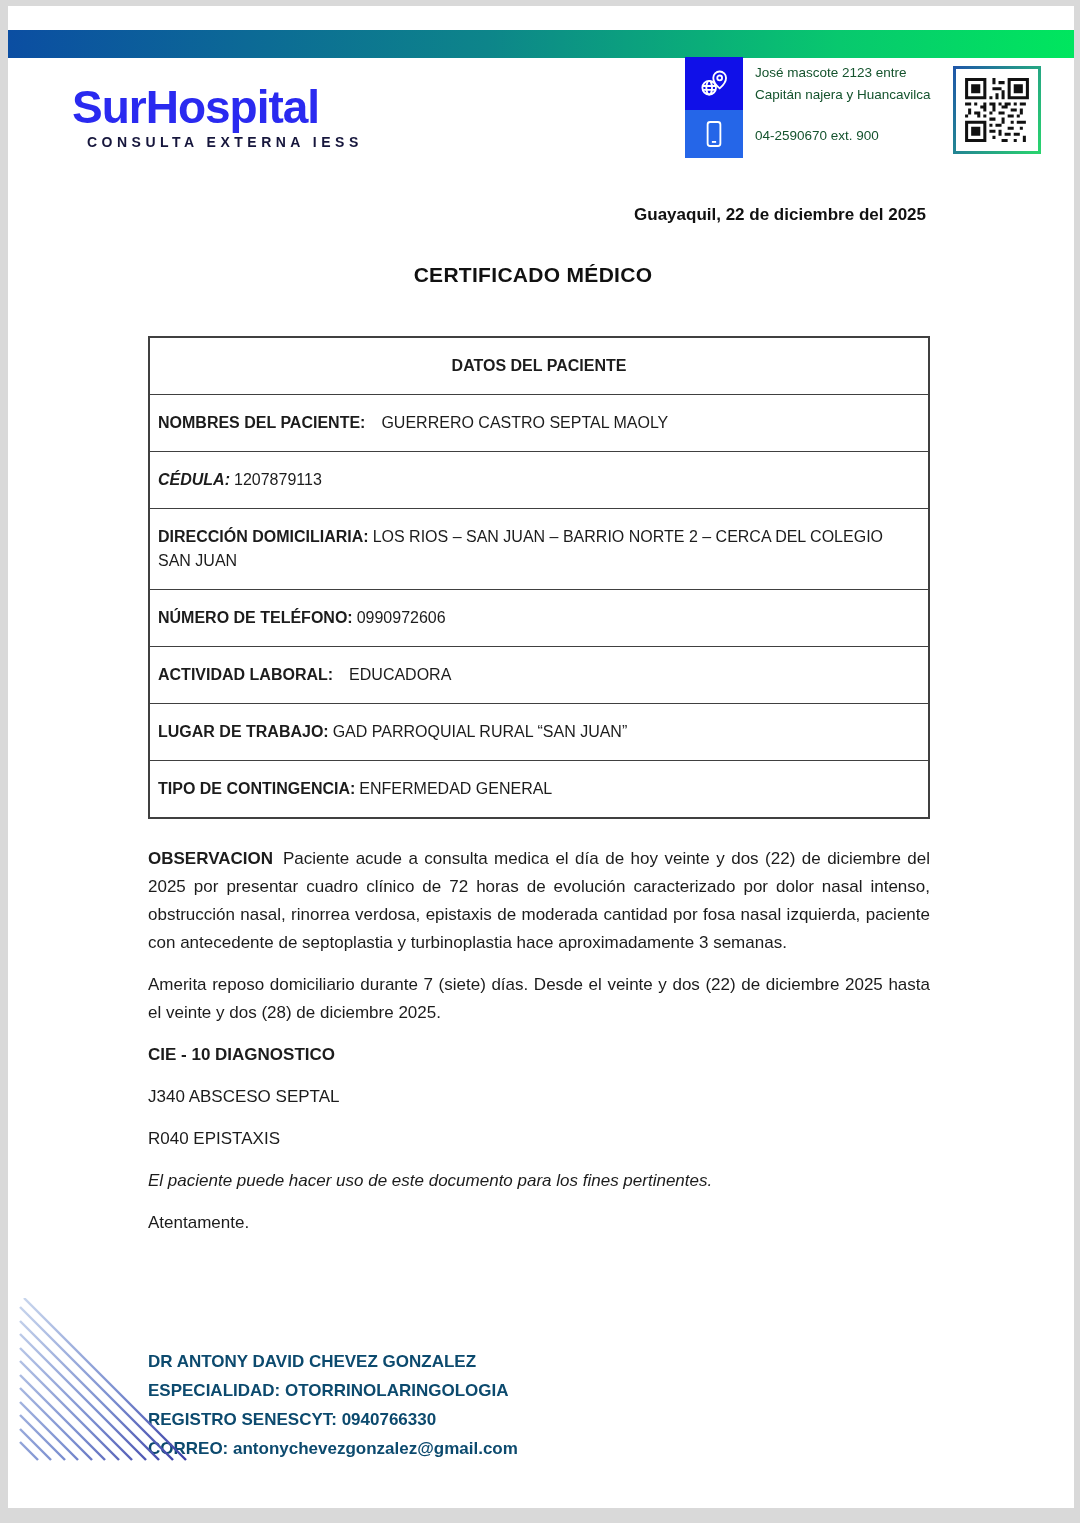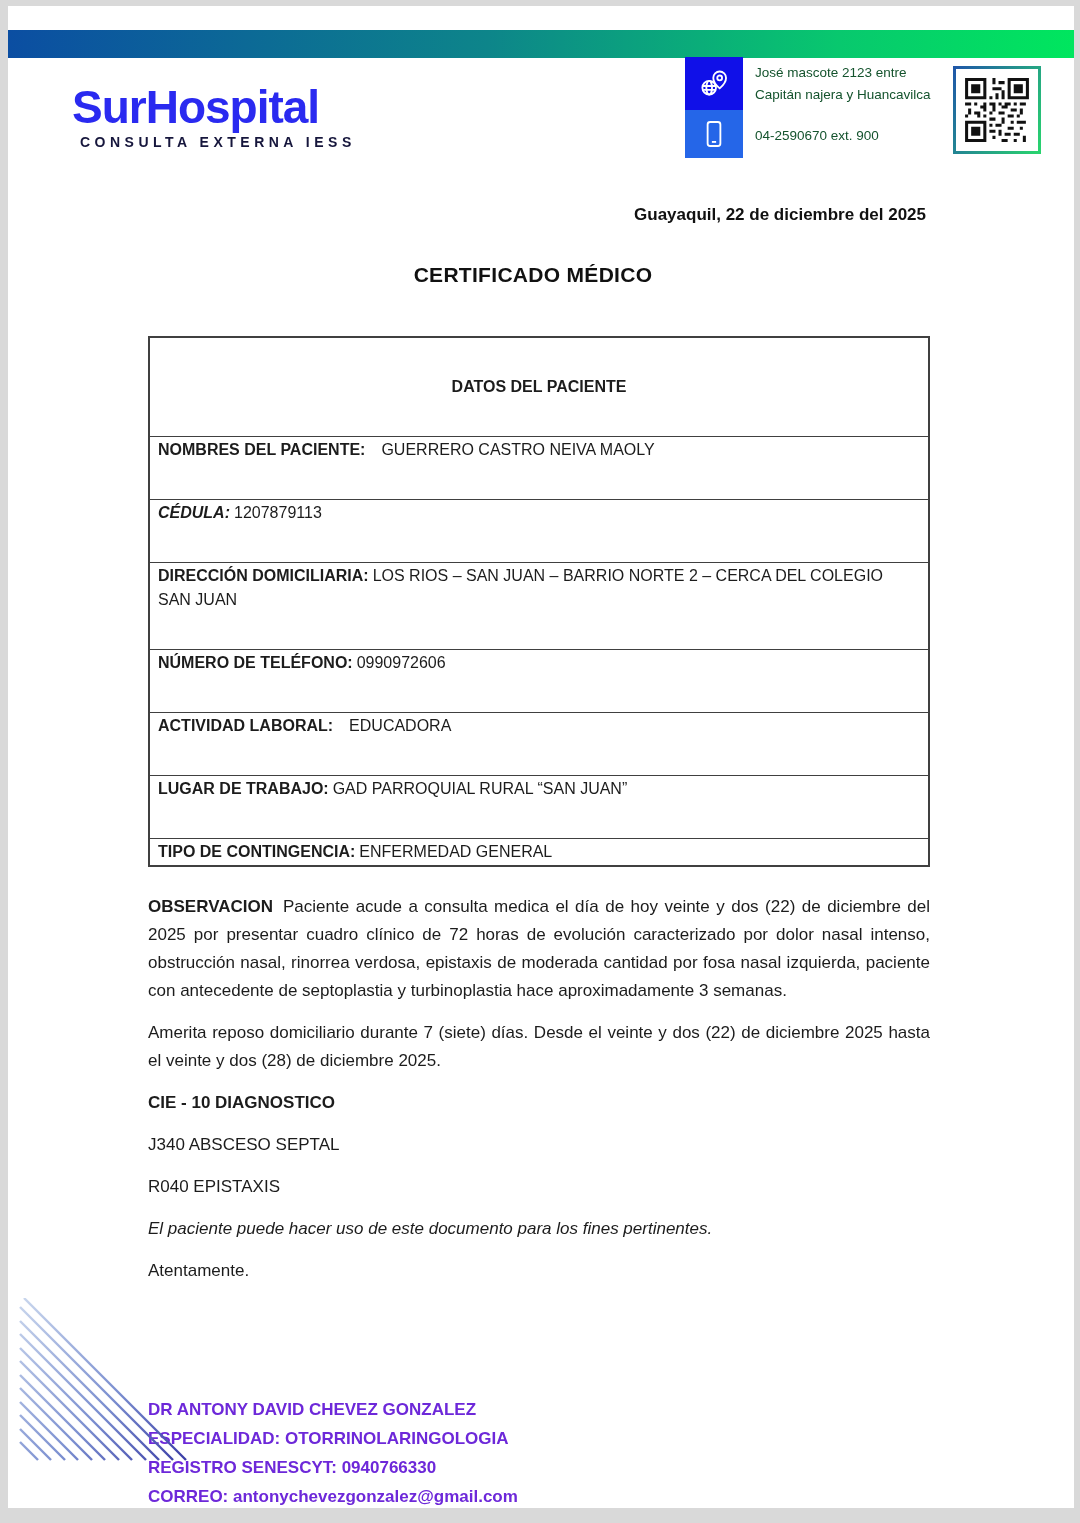--- a/index.html
+++ b/index.html
@@ -20,21 +20,21 @@
     background:linear-gradient(90deg,#0b4ea2 0%,#0d858a 45%,#08c86e 78%,#00e65e 100%);
   }
 
   
   .logo-block { position:absolute; left:64px; top:76px; }
   .logo-text {
     font-size:46px; font-weight:bold; 
     color:#2a2af0; letter-spacing:-1px; line-height:1.1;
   }
   .logo-sub {
-    margin-top:1px; margin-left:8px; font-size:14px; font-weight:bold;
+    margin-top:1px; margin-left:15px; font-size:14px; font-weight:bold;
     letter-spacing:4.5px; color:#16163c;
   }
 
   
   .contact { position:absolute; left:677px; top:51px; display:flex; }
   .tiles { width:58px; }
   .tile { width:58px; display:flex; align-items:center; justify-content:center; }
   .tile.loc { height:53px; background:#1010e8; }
   .tile.ph  { height:48px; background:#2566e8; }
   .tile svg { width:34px; height:34px; }
@@ -58,36 +58,36 @@
   .title {
     position:absolute; top:257px; left:0; right:16px; margin:0;
     text-align:center; font-size:21px; font-weight:bold; color:#111;
     letter-spacing:0.3px;
   }
 
   
   .content { position:absolute; top:330px; left:140px; width:782px; font-size:17px; color:#1c1c1c; }
 
   .ptable { border:2px solid #404040; font-size:16px; }
-  .prow { border-top:1px solid #404040; padding:1px 8px; line-height:24px;margin-top:36px; }
+  .prow { border-top:1px solid #404040; padding:16px 8px; line-height:24px; }
   .prow:first-child { border-top:none; }
   .prow.thead { text-align:center; font-weight:bold; }
   .lbl { font-weight:bold; }
   .lbl.ital { font-style:italic; }
   .val { margin-left:4px; }
   .val.wide { margin-left:16px; }
 
   .content p { line-height:28px; margin:14px 0; }
   p.obs { margin-top:26px; }
   .just { text-align:justify; }
   .obs-label { font-weight:bold; margin-right:10px; }
   .h  { font-weight:bold; }
   .it { font-style:italic; }
 
-  .doctor { margin-top:110px; font-weight:bold; font-size:17px; line-height:29px; color:#6d28d9; }
+  .doctor { margin-top:110px; font-weight:bold; font-size:17px; line-height:29px; color:#0c4a6e; }
 
   
   .footer-block { position:absolute; left:255px; top:1306px; width:570px; text-align:center; }
   .figure svg { height:60px; }
   .slogan {
     margin-top:8px; font-size:14px; color:#222;
     letter-spacing:9px; word-spacing:16px; white-space:nowrap;
   }
   .bars { margin-top:10px; display:flex; height:12px; justify-content:center; }
   .bar-main {
@@ -162,21 +162,21 @@
 
   <div class="date">Guayaquil, 22 de diciembre del 2025</div>
 
   <h1 class="title">CERTIFICADO MÉDICO</h1>
 
   <div class="content">
 
     <div class="ptable">
       <div class="prow thead">DATOS DEL PACIENTE</div>
       <div class="prow">
-        <span class="lbl">NOMBRES DEL PACIENTE:</span><span class="val wide">GUERRERO CASTRO NEIVA MAOLY</span>
+        <span class="lbl">NOMBRES DEL PACIENTE:</span><span class="val wide">GUERRERO CASTRO SEPTAL MAOLY</span>
       </div>
       <div class="prow">
         <span class="lbl ital">CÉDULA:</span><span class="val">1207879113</span>
       </div>
       <div class="prow">
         <span class="lbl">DIRECCIÓN DOMICILIARIA:</span><span class="val">LOS RIOS – SAN JUAN – BARRIO NORTE 2 – CERCA DEL COLEGIO SAN JUAN</span>
       </div>
       <div class="prow">
         <span class="lbl">NÚMERO DE TELÉFONO:</span><span class="val">0990972606</span>
       </div>

